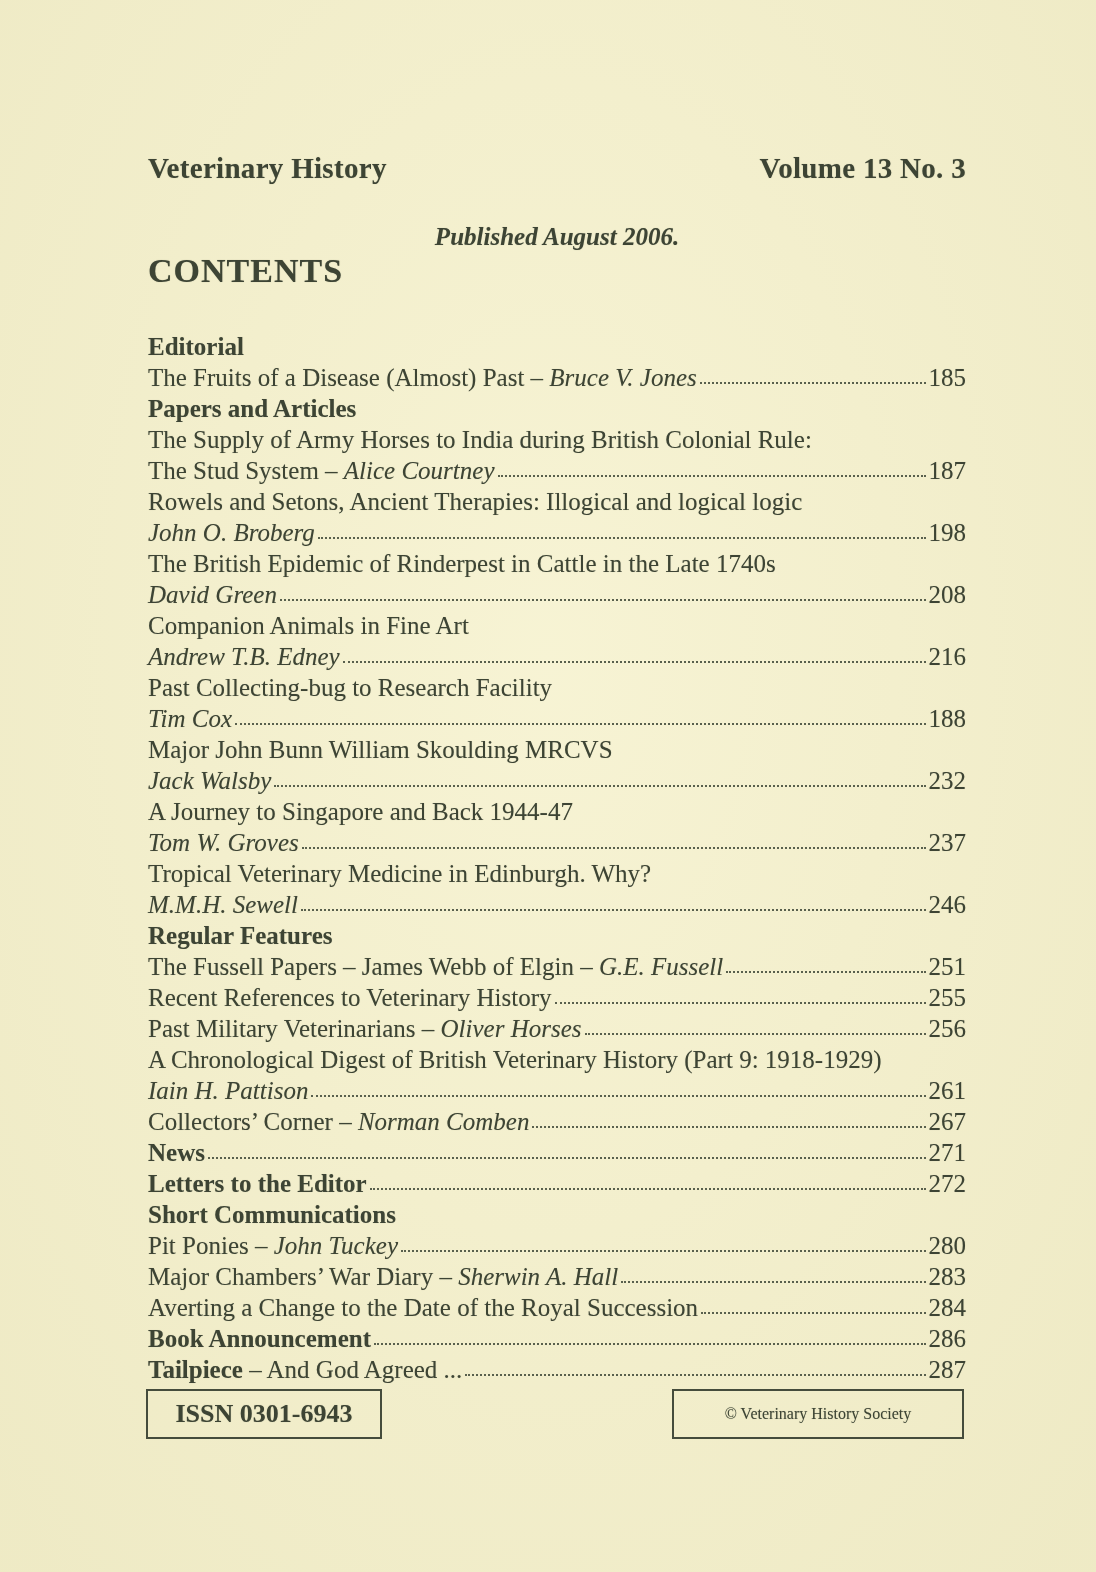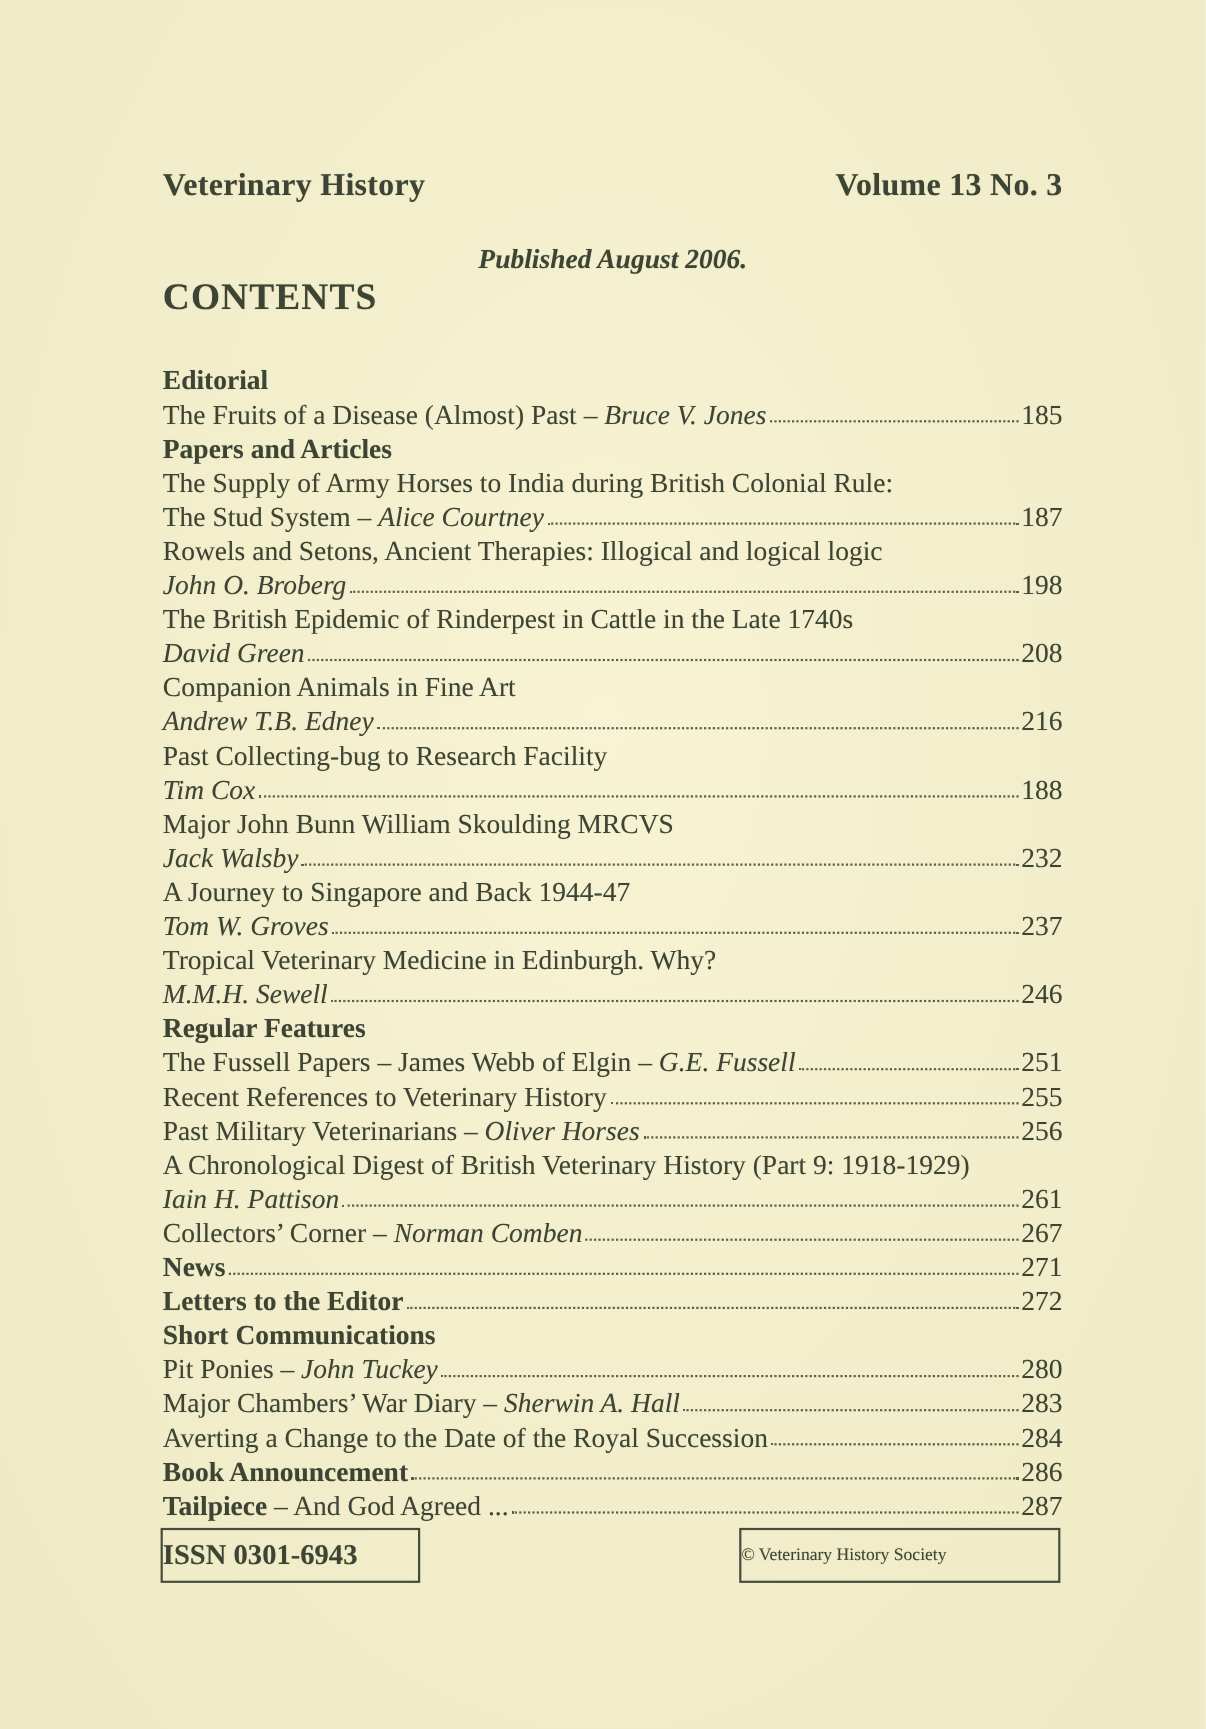--- a/index.html
+++ b/index.html
@@ -72,20 +72,21 @@
     flex:0 0 auto;
     text-align:right;
   }
   .footer-box{
     position:absolute;
     top:1389px;
     height:50px;
     border:2px solid #454c3c;
     display:flex;
     align-items:center;
+    justify-content:center;
     text-shadow:0 0 1px rgba(61,68,52,0.3);
     box-sizing:border-box;
   }
   .issn-box{
     left:146px;
     width:236px;
     font-size:26px;
     font-weight:bold;
   }
   .copyright-box{

